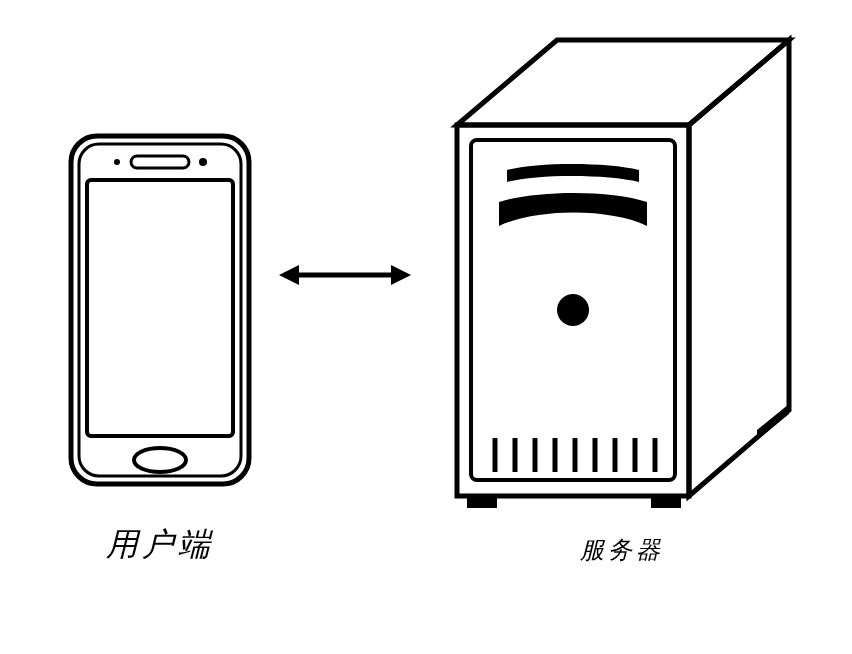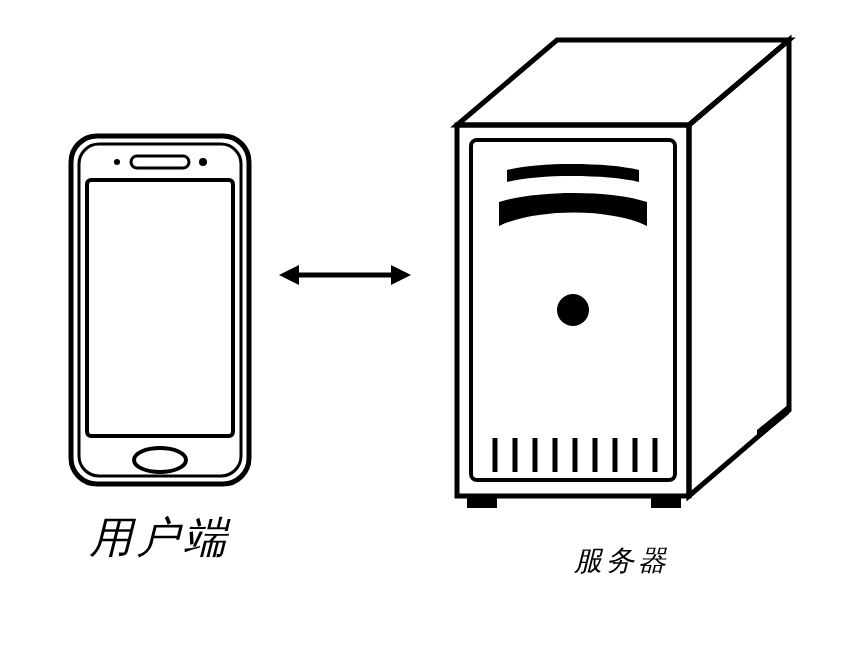--- a/index.html
+++ b/index.html
@@ -20,22 +20,22 @@
       left: 60px;
       top: 130px;
       width: 200px;
       text-align: center;
     }
     .phone-svg {
       width: 190px;
       height: 360px;
     }
     .phone-label {
-      margin-top: 15px;
-      font-size: 43px;
+      margin-top: 29px;
+      font-size: 32px;
       font-style: italic;
       letter-spacing: 4px;
     }
     .arrow-group {
       position: absolute;
       left: 275px;
       top: 255px;
       width: 140px;
       height: 40px;
     }
@@ -44,22 +44,22 @@
       left: 432px;
       top: 30px;
       width: 380px;
       text-align: center;
     }
     .server-svg {
       width: 370px;
       height: 490px;
     }
     .server-label {
-      margin-top: 18px;
-      font-size: 28px;
+      margin-top: 10px;
+      font-size: 24px;
       font-style: italic;
       letter-spacing: 4px;
       text-align: center;
     }
   </style>
 </head>
 <body>
 
 <div class="diagram-container">
 

